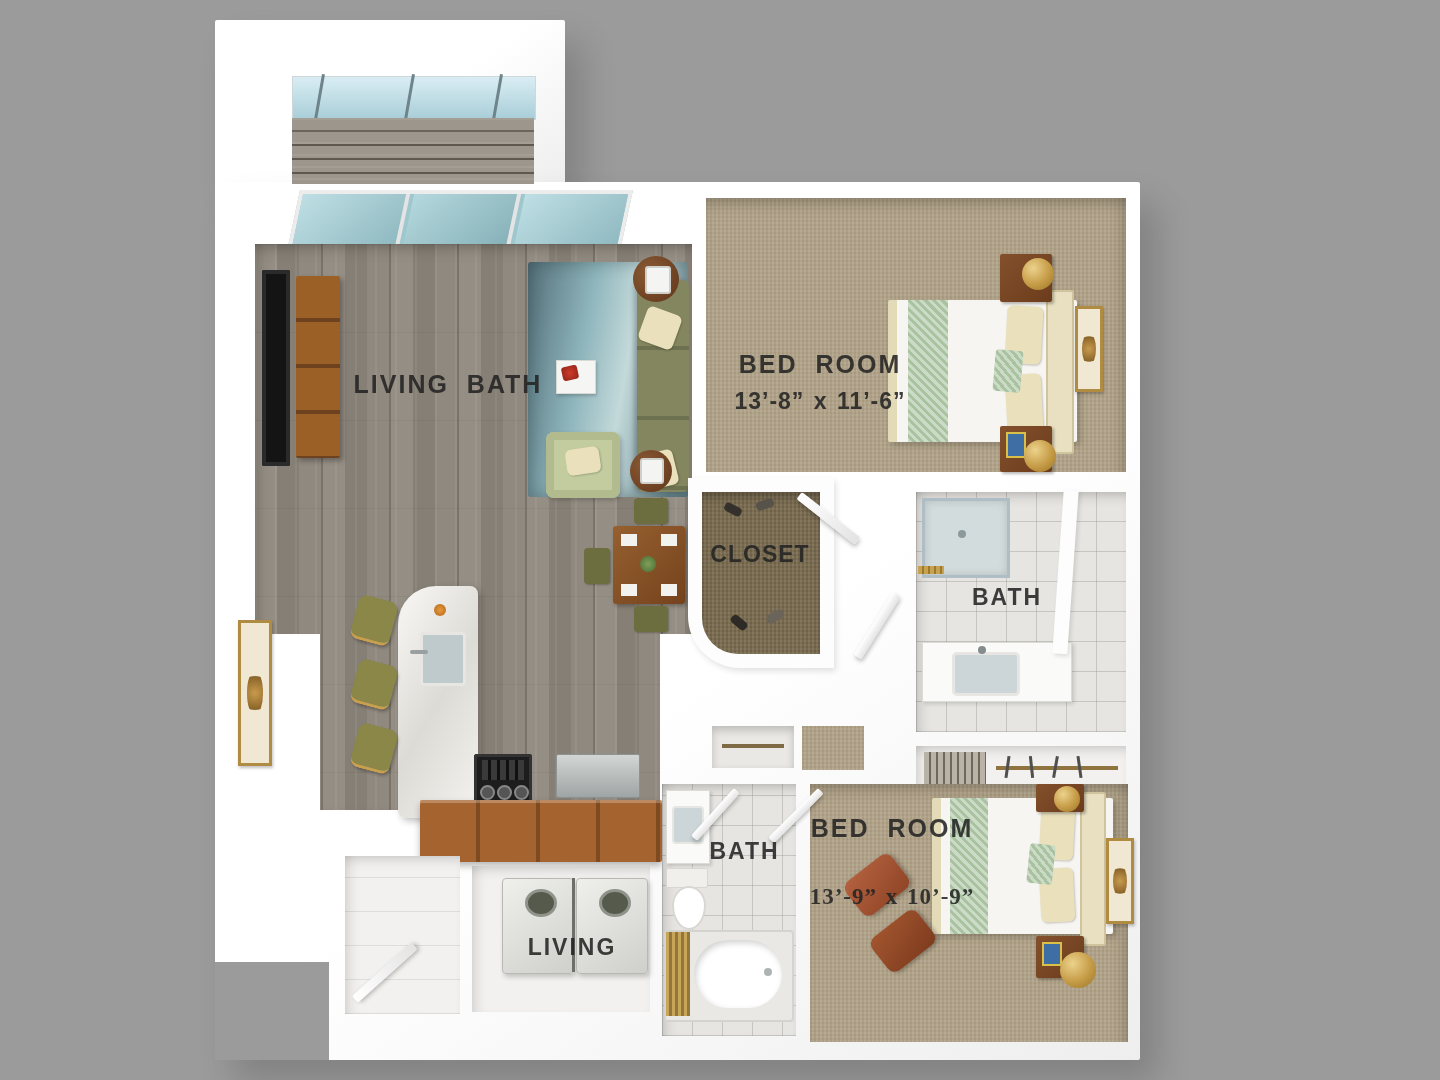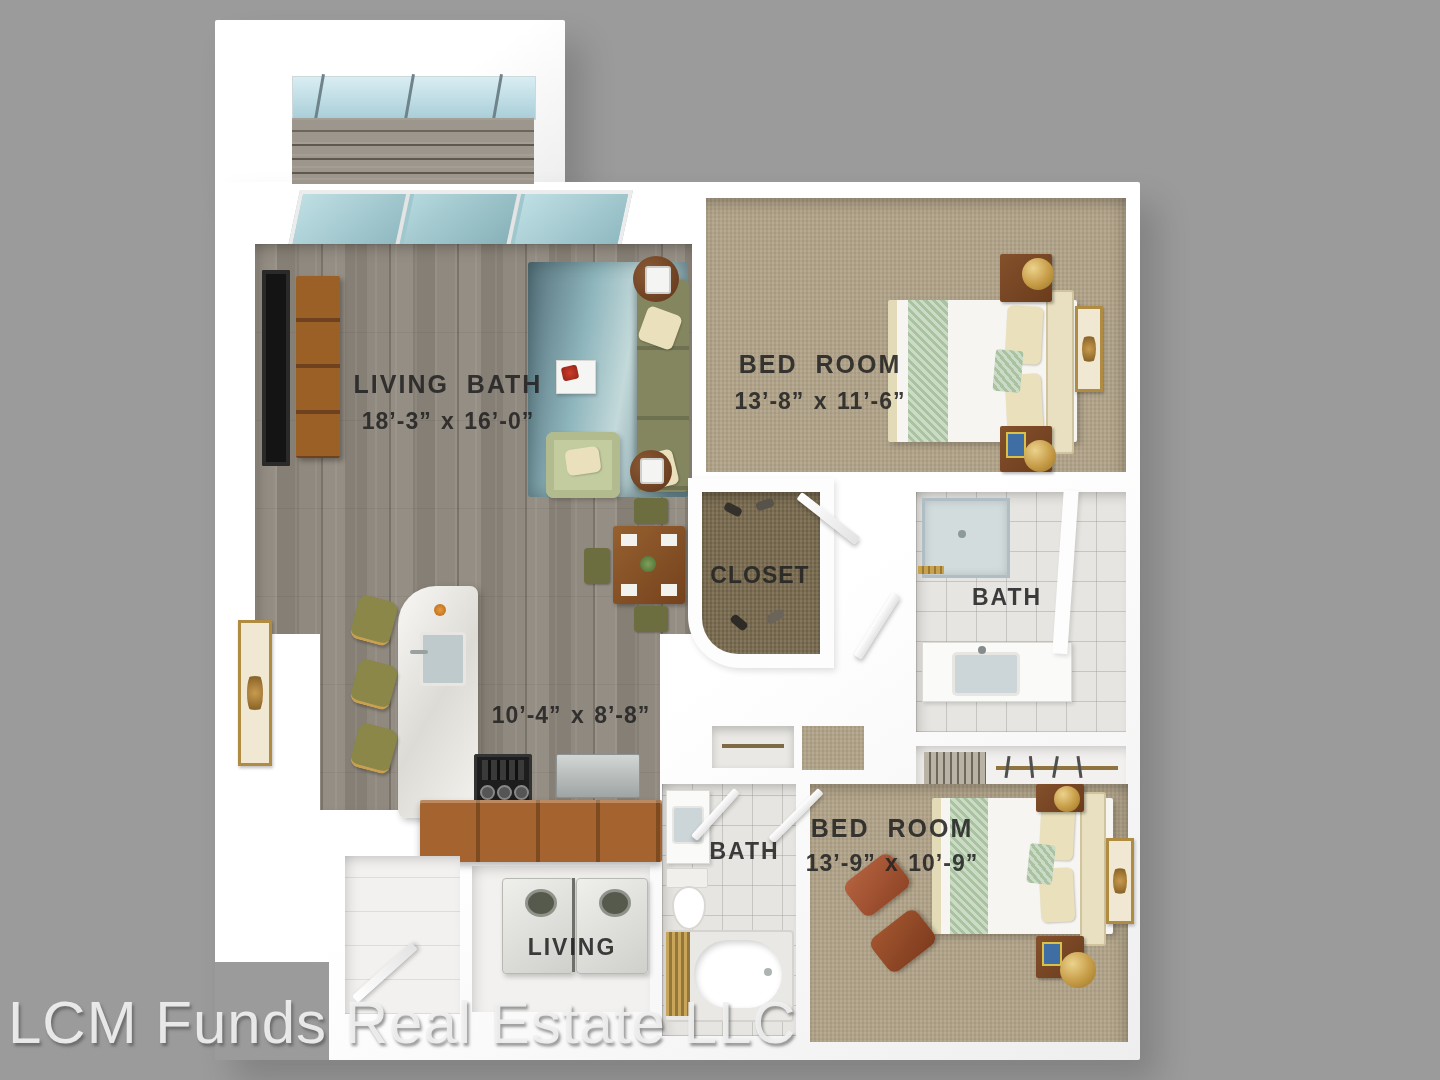--- a/index.html
+++ b/index.html
@@ -212,31 +212,28 @@
   <div class="abs" style="left:572px;top:878px;width:3px;height:94px;background:#6e6e6a;"></div>
 
   <div class="abs whiteFloor" style="left:345px;top:856px;width:115px;height:158px;background-image:repeating-linear-gradient(0deg,rgba(160,160,155,.25) 0 1px,transparent 1px 34px);"></div>
   <div class="doorLeaf" style="left:352px;top:996px;width:80px;height:9px;transform:rotate(-42deg);transform-origin:left top;"></div>
 
   <div class="artFrame" style="left:238px;top:620px;width:28px;height:140px;">
       <div class="artBlob" style="top:34%;height:32%;"></div>
     </div>
 
   <div class="lbl" style="left:328px;top:370px;width:240px;">LIVING BATH</div>
-  <div class="lbl dims" style="left:328px;top:408px;width:240px;">18’-3” x 16’-0”</div>
 
   <div class="lbl" style="left:700px;top:350px;width:240px;">BED ROOM</div>
   <div class="lbl dims" style="left:700px;top:388px;width:240px;">13’-8” x 11’-6”</div>
 
-  <div class="lbl small" style="left:690px;top:562px;width:140px;letter-spacing:1px;">CLOSET</div>
+  <div class="lbl small" style="left:690px;top:541px;width:140px;letter-spacing:1px;">CLOSET</div>
   <div class="lbl small" style="left:942px;top:584px;width:130px;">BATH</div>
 
-  <div class="lbl dims" style="left:451px;top:702px;width:240px;">10’-4” x 8’-8”</div>
 
   <div class="lbl small" style="left:682px;top:838px;width:125px;">BATH</div>
 
   <div class="lbl" style="left:772px;top:814px;width:240px;">BED ROOM</div>
-  <div class="lbl dims" style="left:772px;top:850px;width:240px;">13’-9” x 10’-9”</div>
+  <div class="lbl dims" style="left:772px;top:884px;width:240px;font-family:Liberation Serif, serif;">13’-9” x 10’-9”</div>
 
   <div class="lbl small" style="left:488px;top:934px;width:168px;">LIVING</div>
 
-  <div class="watermark">LCM Funds Real Estate LLC</div>
 </div>
 
 </body></html>

